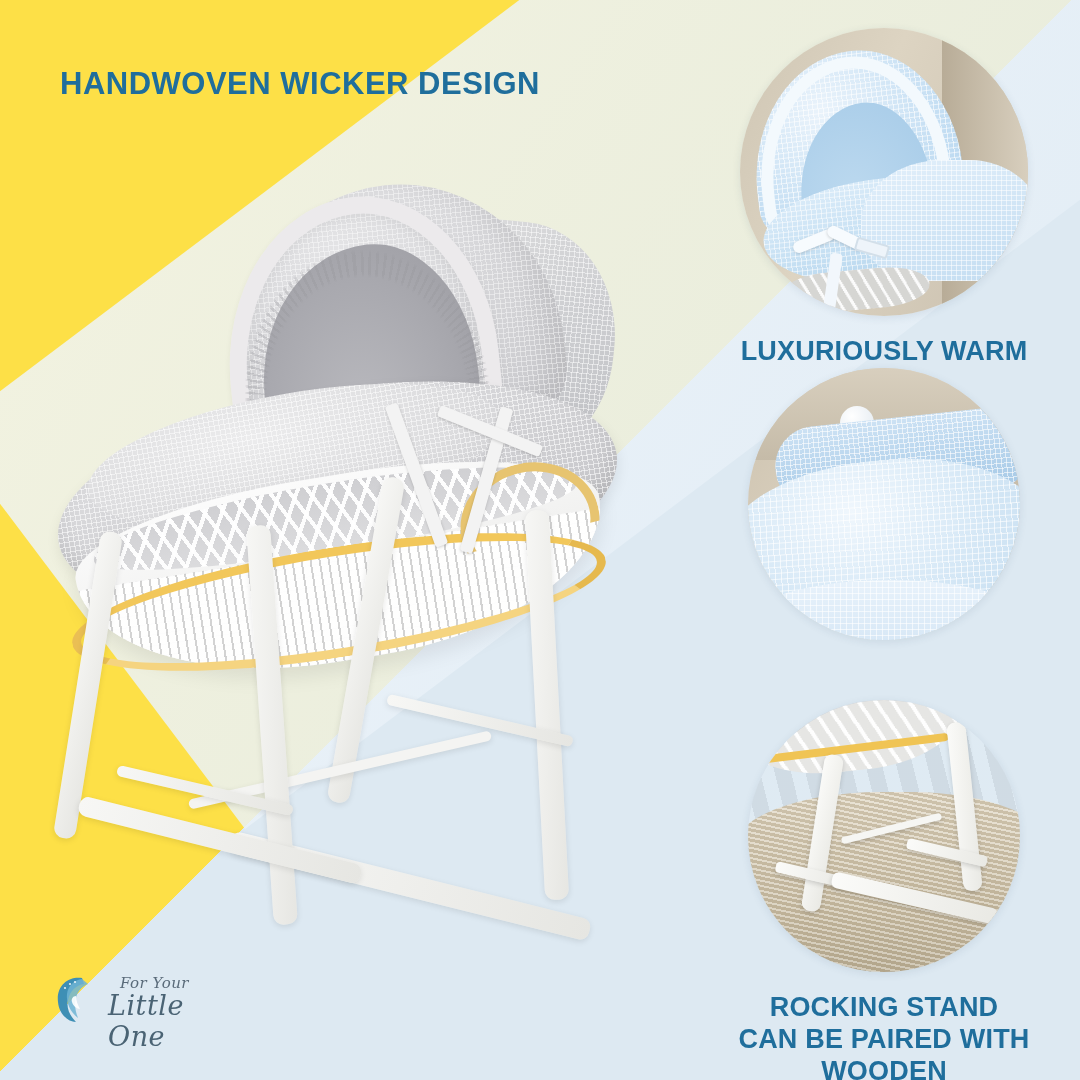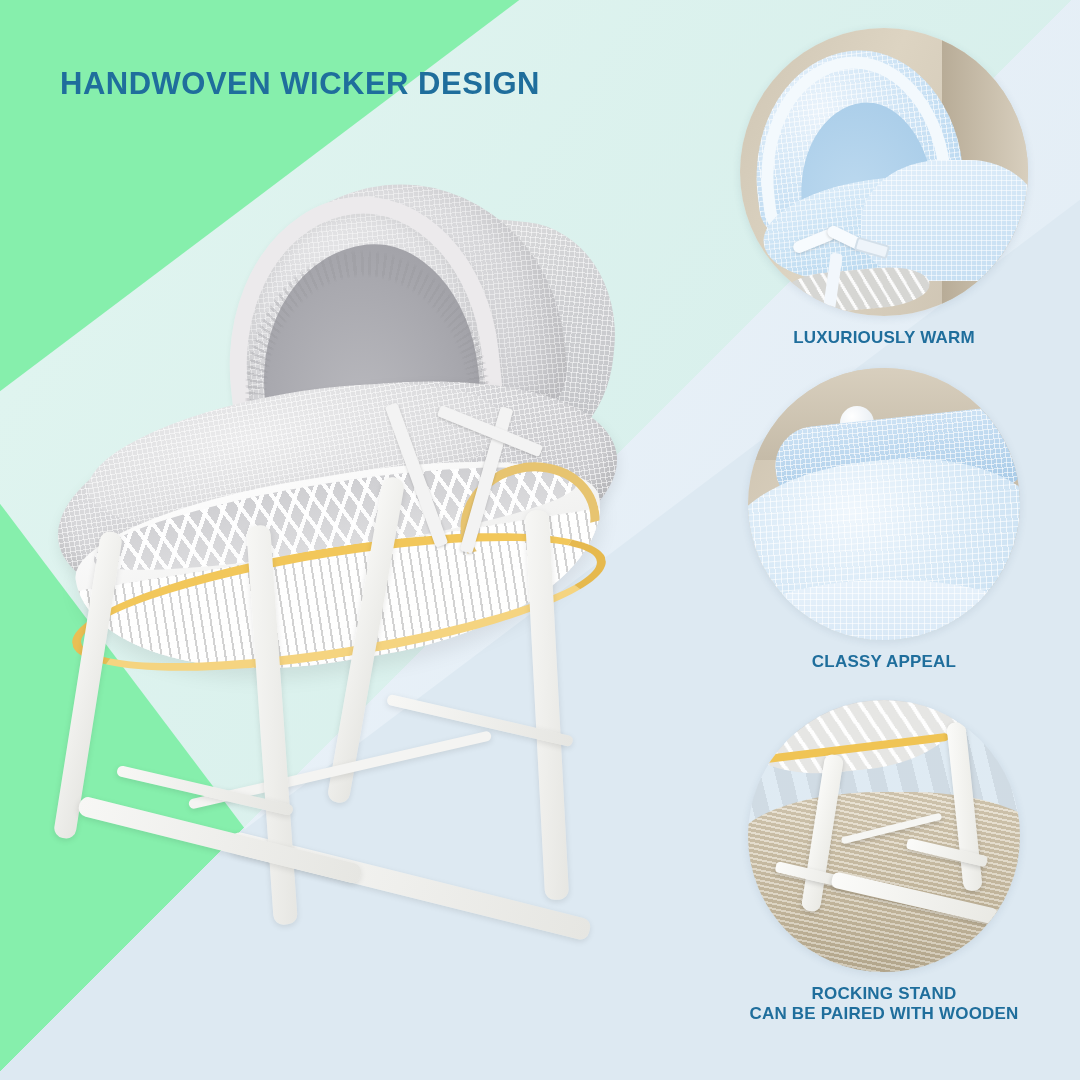--- a/index.html
+++ b/index.html
@@ -7,21 +7,21 @@
   body {
     width:1080px; height:1080px;
     font-family:"Liberation Sans", sans-serif;
     overflow:hidden;
     background:#e9f1f8;
   }
 
   #infographic {
     position:relative;
     width:1080px; height:1080px;
-    background:#86efac;
+    background:#fde047;
     overflow:hidden;
   }
 
   
   .diag-dark {
     position:absolute; inset:0;
     background:linear-gradient(to bottom right,
        rgba(255,255,255,0) 0%, rgba(255,255,255,0) 49.6%,
        #dde9f2 49.6%, #dde9f2 100%);
   }
@@ -206,22 +206,22 @@
 
   .circle {
     width:288px; height:288px;
     margin:0 auto;
     border-radius:50%;
     overflow:hidden;
     position:relative;
     box-shadow:0 2px 8px rgba(40,70,95,.10);
   }
   .caption {
-    margin-top:12px;
-    font-size:17px; font-weight:bold; line-height:1.18;
+    margin-top:20px;
+    font-size:27px; font-weight:bold; line-height:1.18;
     color:#1f6e9c; text-transform:uppercase; letter-spacing:.2px;
   }
   .f2 .circle { width:272px; height:272px; }
   .f3 .circle { width:272px; height:272px; }
 
   
   .c1-bg { position:absolute; inset:0; background:linear-gradient(115deg,#cfc6b4 0%,#ddd4c2 40%,#c9bfae 100%); }
   .c1-door{ position:absolute; right:0; top:0; width:30%; height:100%; background:linear-gradient(90deg,#b8ac97,#d8cfbe); }
   .c1-hood{
     position:absolute; left:4%; top:8%; width:72%; height:64%;
@@ -395,21 +395,20 @@
   <div class="feature f2">
     <div class="circle">
       <div class="c2-bg"></div>
       <div class="c2-top"></div>
       <div class="c2-knob"></div>
       <div class="c2-roll"></div>
       <div class="c2-main"></div>
       <div class="c2-lower"></div>
     </div>
     <div class="caption">
-      <div>CLASSY APPEAL</div>
     </div>
   </div>
 
   <div class="feature f3">
     <div class="circle">
       <div class="c3-floor"></div>
       <div class="c3-floor2"></div>
       <div class="c3-rug"></div>
       <div class="c3-liner"></div>
       <div class="c3-basket"></div>
@@ -420,14 +419,30 @@
       <div class="c3-stand c3-rail-l"></div>
       <div class="c3-stand c3-rail-r"></div>
       <div class="c3-stand c3-rockr"></div>
     </div>
     <div class="caption">
       <div>ROCKING STAND</div>
       <div>CAN BE PAIRED WITH WOODEN</div>
     </div>
   </div>
 
+  <div class="logo">
+    <div class="logo-mark">
+      <svg viewBox="0 0 48 52" width="48" height="52">
+        <path d="M30 4 C16 2 4 12 6 28 C7 40 16 48 24 48 C18 42 14 34 16 26 C18 17 24 11 32 10 Z" fill="#3e8fb5"></path>
+        <path d="M30 5 C22 6 16 12 15 20 C14 28 18 38 26 44 C22 34 22 24 27 17 C30 13 33 11 36 10 Z" fill="#6fb4d4" opacity=".85"></path>
+        <path d="M24 22 C21 22 19 25 20 28 C21 32 25 35 28 35 C26 31 24 27 24 22 Z" fill="#ffffff" opacity=".9"></path>
+        <circle cx="13" cy="14" r="1.1" fill="#ffffff" opacity=".85"></circle>
+        <circle cx="18" cy="10" r="1.1" fill="#ffffff" opacity=".85"></circle>
+        <circle cx="23" cy="8" r="1.1" fill="#ffffff" opacity=".85"></circle>
+      </svg>
+    </div>
+    <div class="logo-text">
+      <div class="logo-l1">For Your</div>
+      <div class="logo-l2">Little One</div>
+    </div>
+  </div>
 
 </div>
 
 </body></html>

